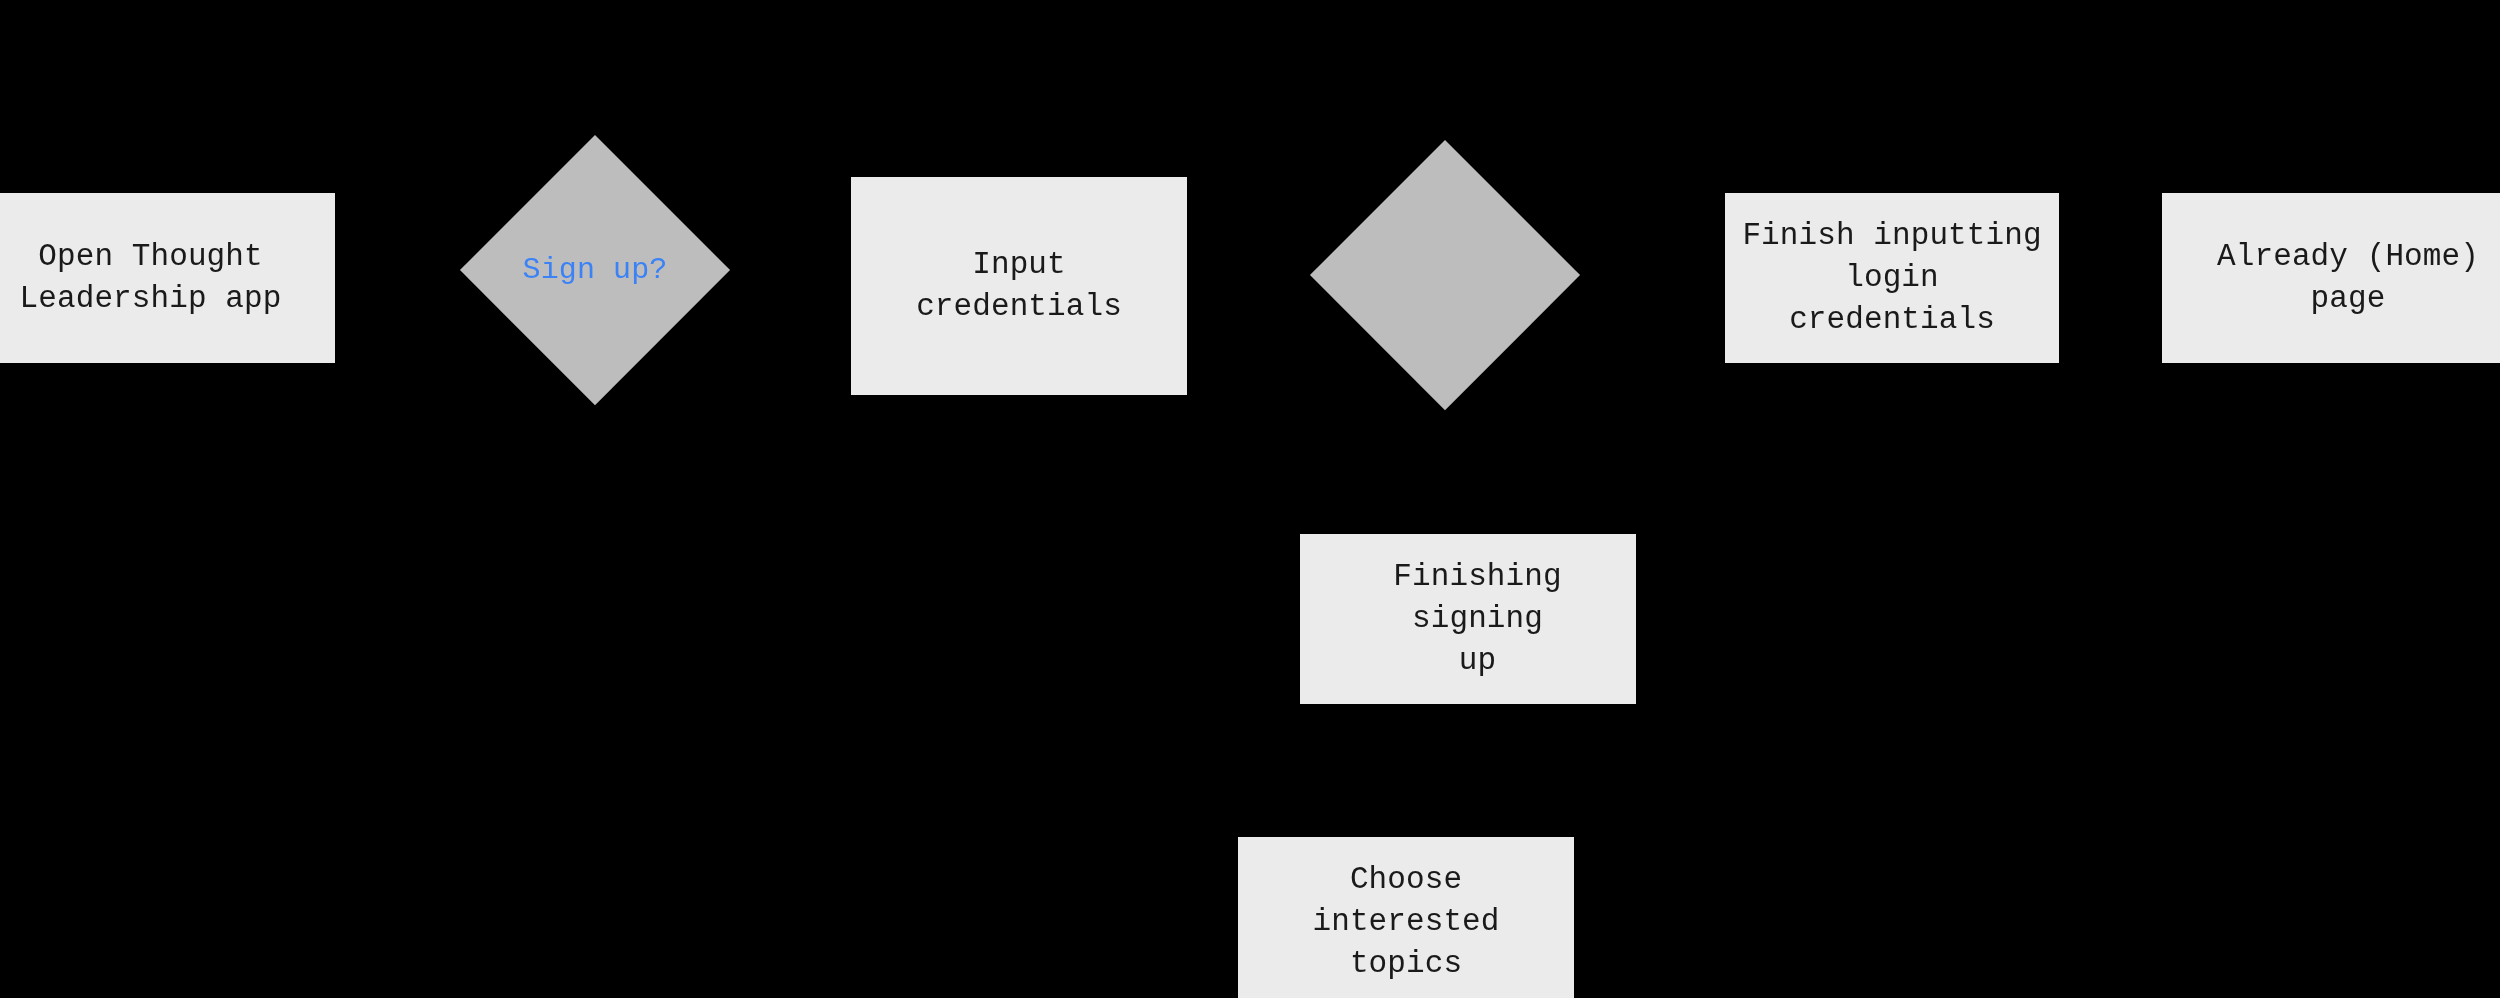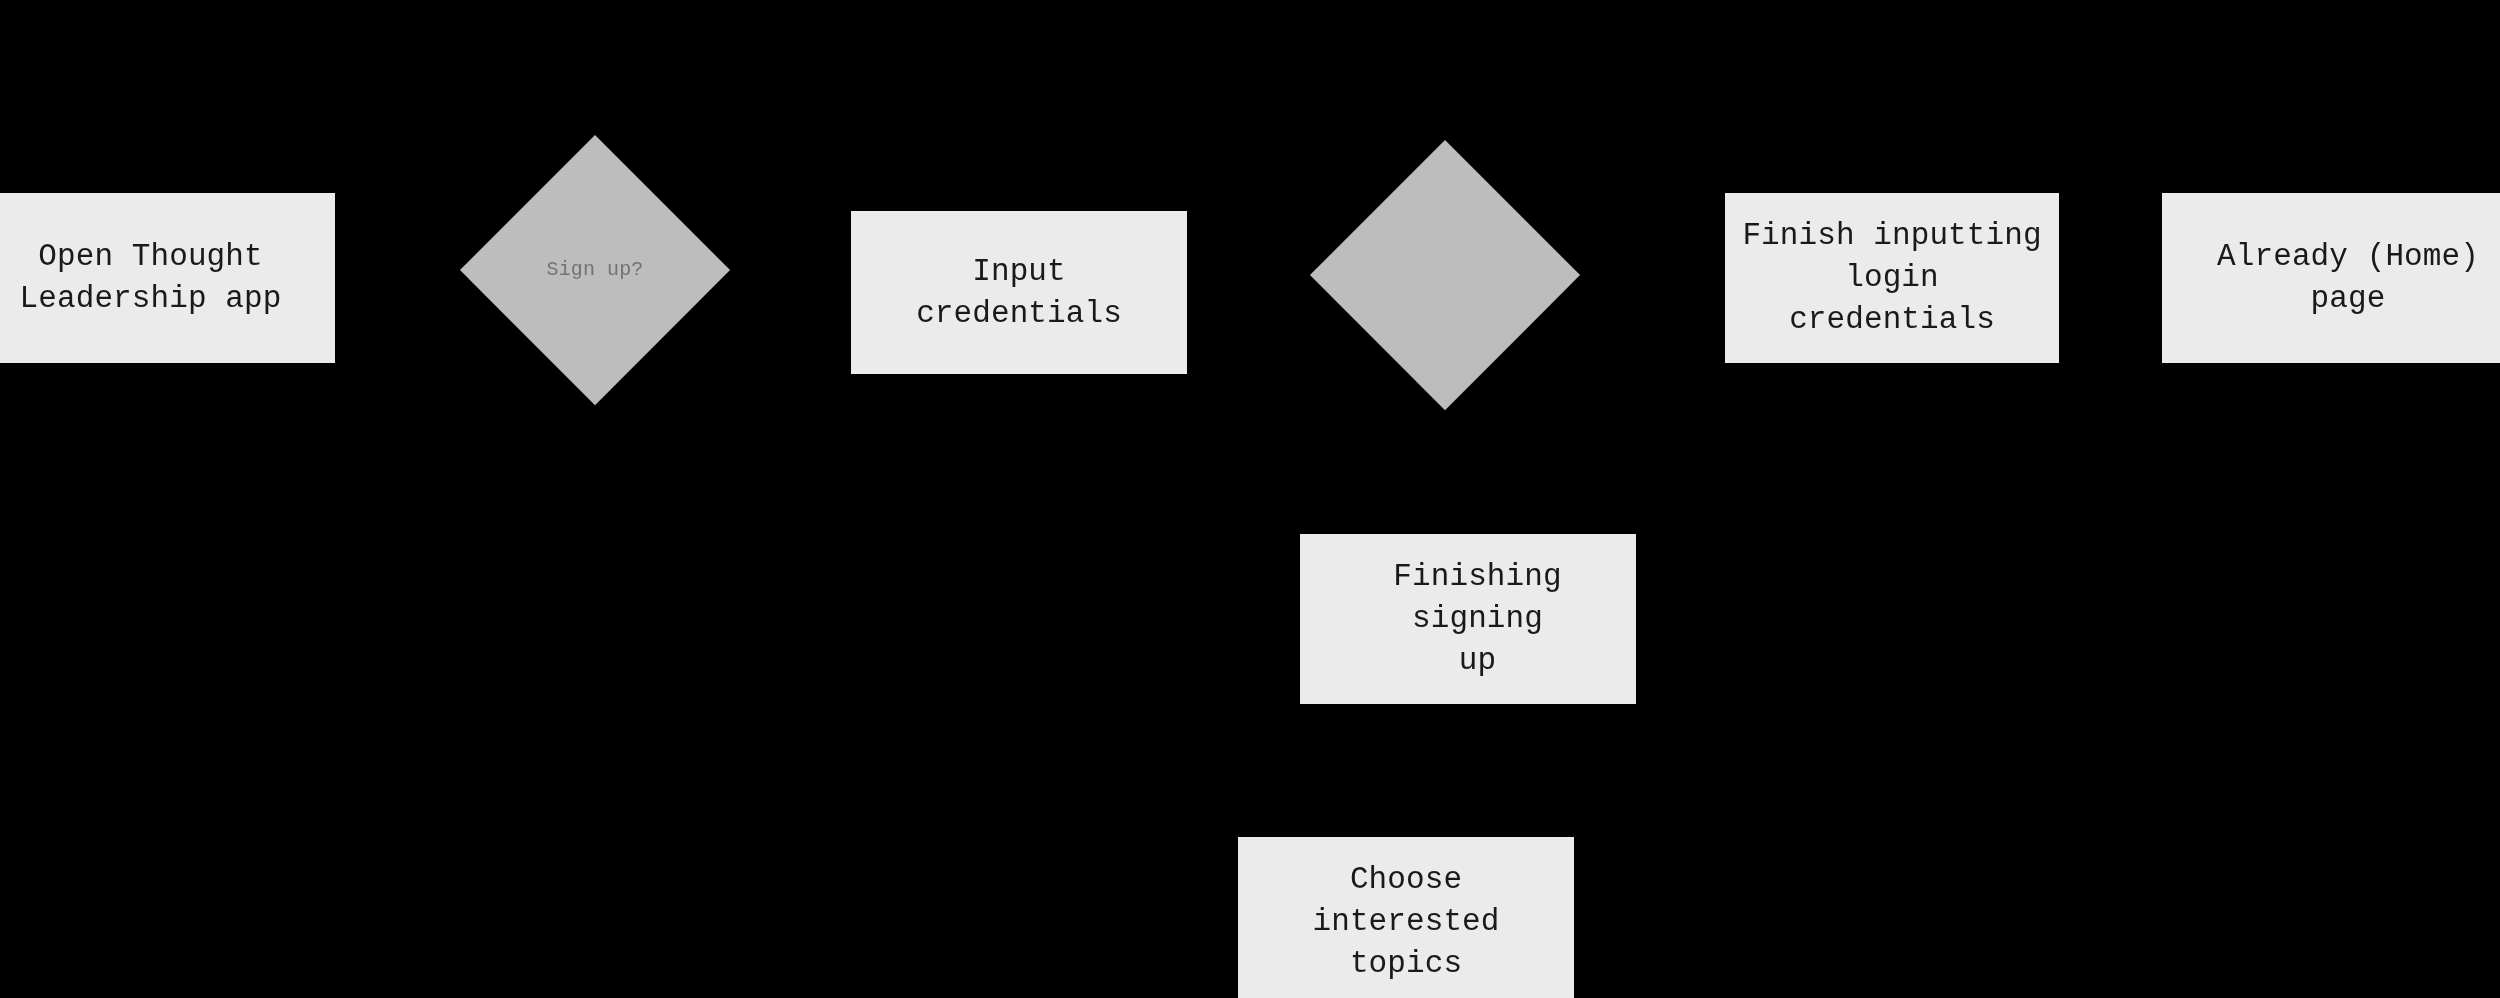--- a/index.html
+++ b/index.html
@@ -43,41 +43,41 @@
     left: 50%;
     top: 50%;
     width: 70.7%;
     height: 70.7%;
     transform: translate(-50%, -50%) rotate(45deg);
     background: #BDBDBD;
   }
   .decision .node-label {
     position: relative;
     z-index: 2;
-    font-size: 20px;
+    font-size: 30px;
     line-height: 1.4;
     letter-spacing: 0.1px;
-    color: #737373;
+    color: #3b82f6;
     white-space: pre-line;
     padding: 0 10px;
   }
 </style>
 </head>
 <body>
 
 <div id="canvas">
     <div class="node process" style="left: -34px; top: 193px; width: 369px; height: 170px;">
       <span class="node-label">Open Thought
 Leadership app</span>
     </div>
     <div class="node decision" style="left: 460px; top: 135px; width: 270px; height: 270px;">
       <div class="diamond-shape"></div>
       <span class="node-label">Sign up?</span>
     </div>
-    <div class="node process" style="left: 851px; top: 211px; width: 336px; height: 163px;">
+    <div class="node process" style="left: 851px; top: 177px; width: 336px; height: 218px;">
       <span class="node-label">Input credentials</span>
     </div>
     <div class="node decision" style="left: 1310px; top: 140px; width: 270px; height: 270px;">
       <div class="diamond-shape"></div>
     </div>
     <div class="node process" style="left: 1705px; top: 193px; width: 334px; height: 170px; margin-left: 20px;">
       <span class="node-label">Finish inputting
 login credentials</span>
     </div>
     <div class="node process" style="left: 2162px; top: 193px; width: 372px; height: 170px;">

